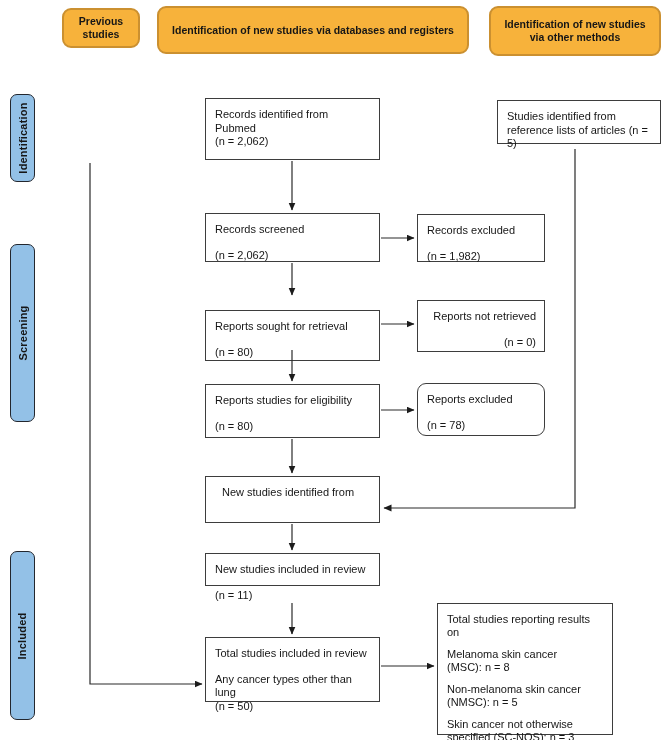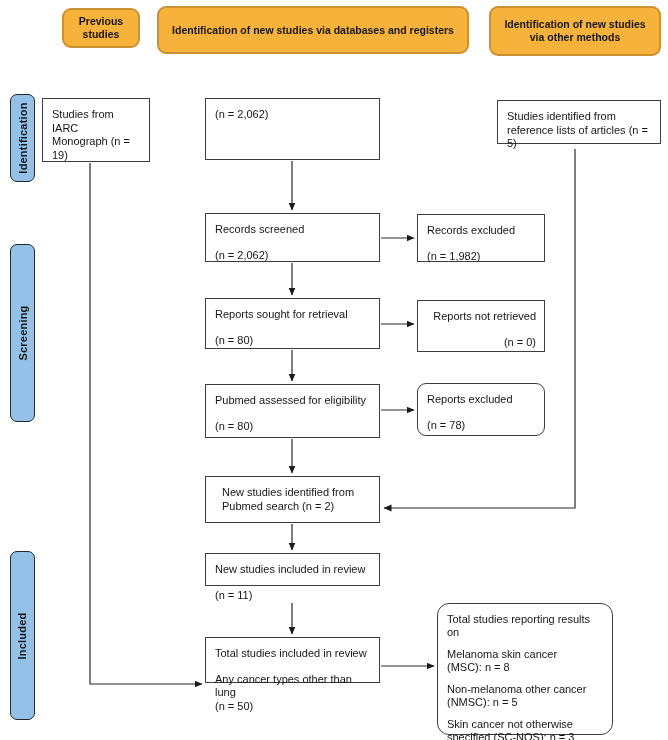--- a/index.html
+++ b/index.html
@@ -51,21 +51,21 @@
   .wbox {
     position: absolute;
     background: #ffffff;
     border: 1.5px solid #3D3D3D;
     box-sizing: border-box;
     padding: 9px 8px 5px 9px;
     font-size: 11px;
     line-height: 13.5px;
   }
   .wbox .gap { margin-top: 12px; }
-  .wbox.results { line-height: 13px; border-radius: 12px; }
+  .wbox.results { line-height: 13px; }
   .wbox.results .gap { margin-top: 9px; }
   
   svg.connectors {
     position: absolute;
     left: 0; top: 0;
     width: 668px; height: 740px;
     pointer-events: none;
   }
 </style>
 </head>
@@ -80,85 +80,81 @@
   <div class="stage" style="left:10px; top:94px; width:25px; height:88px;">
     <span>Identification</span>
   </div>
   <div class="stage" style="left:10px; top:244px; width:25px; height:178px;">
     <span>Screening</span>
   </div>
   <div class="stage" style="left:10px; top:551px; width:25px; height:169px;">
     <span>Included</span>
   </div>
 
-  <div class="wbox" style="left:42px; top:98px; width:108px; height:64px;">
-    <div>Studies from IARC</div>
-    <div>Monograph (n = 19)</div>
-  </div>
 
   <div class="wbox" style="left:205px; top:98px; width:175px; height:62px;">
+    <div>Records identified from Pubmed</div>
     <div>(n = 2,062)</div>
   </div>
 
   <div class="wbox" style="left:497px; top:100px; width:164px; height:44px;">
     <div>Studies identified from</div>
     <div>reference lists of articles (n = 5)</div>
   </div>
 
   <div class="wbox" style="left:205px; top:213px; width:175px; height:49px;">
     <div>Records screened</div>
     <div class="gap">(n = 2,062)</div>
   </div>
 
   <div class="wbox" style="left:417px; top:214px; width:128px; height:48px;">
     <div>Records excluded</div>
     <div class="gap">(n = 1,982)</div>
   </div>
 
-  <div class="wbox" style="left:205px; top:298px; width:175px; height:51px;">
+  <div class="wbox" style="left:205px; top:310px; width:175px; height:51px;">
     <div>Reports sought for retrieval</div>
     <div class="gap">(n = 80)</div>
   </div>
 
   <div class="wbox" style="left:417px; top:300px; width:128px; height:52px;text-align:right;">
     <div>Reports not retrieved</div>
     <div class="gap">(n = 0)</div>
   </div>
 
   <div class="wbox" style="left:205px; top:384px; width:175px; height:54px;">
-    <div>Pubmed assessed for eligibility</div>
+    <div>Reports studies for eligibility</div>
     <div class="gap">(n = 80)</div>
   </div>
 
   <div class="wbox" style="left:417px; top:383px; width:128px; height:53px;border-radius:9px;">
     <div>Reports excluded</div>
     <div class="gap">(n = 78)</div>
   </div>
 
   <div class="wbox" style="left:205px; top:476px; width:175px; height:47px;padding-left:16px;">
     <div>New studies identified from</div>
-    <div>Pubmed search (n = 2)</div>
   </div>
 
   <div class="wbox" style="left:205px; top:553px; width:175px; height:33px;">
     <div>New studies included in review</div>
     <div class="gap">(n = 11)</div>
   </div>
 
-  <div class="wbox" style="left:205px; top:637px; width:175px; height:46px;">
+  <div class="wbox" style="left:205px; top:637px; width:175px; height:65px;">
     <div>Total studies included in review</div>
     <div class="gap">Any cancer types other than lung</div>
     <div>(n = 50)</div>
   </div>
 
   <div class="wbox results" style="left:437px; top:603px; width:176px; height:132px;">
     <div>Total studies reporting results on</div>
     <div class="gap">Melanoma skin cancer</div>
     <div>(MSC): n = 8</div>
-    <div class="gap">Non-melanoma other cancer</div>
+    <div class="gap">Non-melanoma skin cancer</div>
     <div>(NMSC): n = 5</div>
     <div class="gap">Skin cancer not otherwise</div>
     <div>specified (SC-NOS): n = 3</div>
   </div>
 
   <svg class="connectors" viewBox="0 0 668 740" xmlns="http://www.w3.org/2000/svg">
     <defs>
       <marker id="ah" markerWidth="9" markerHeight="8" refX="7.5" refY="3.5" orient="auto" markerUnits="userSpaceOnUse">
         <path d="M0,0 L8,3.5 L0,7 Z" fill="#1C1C1C"></path>
       </marker>

